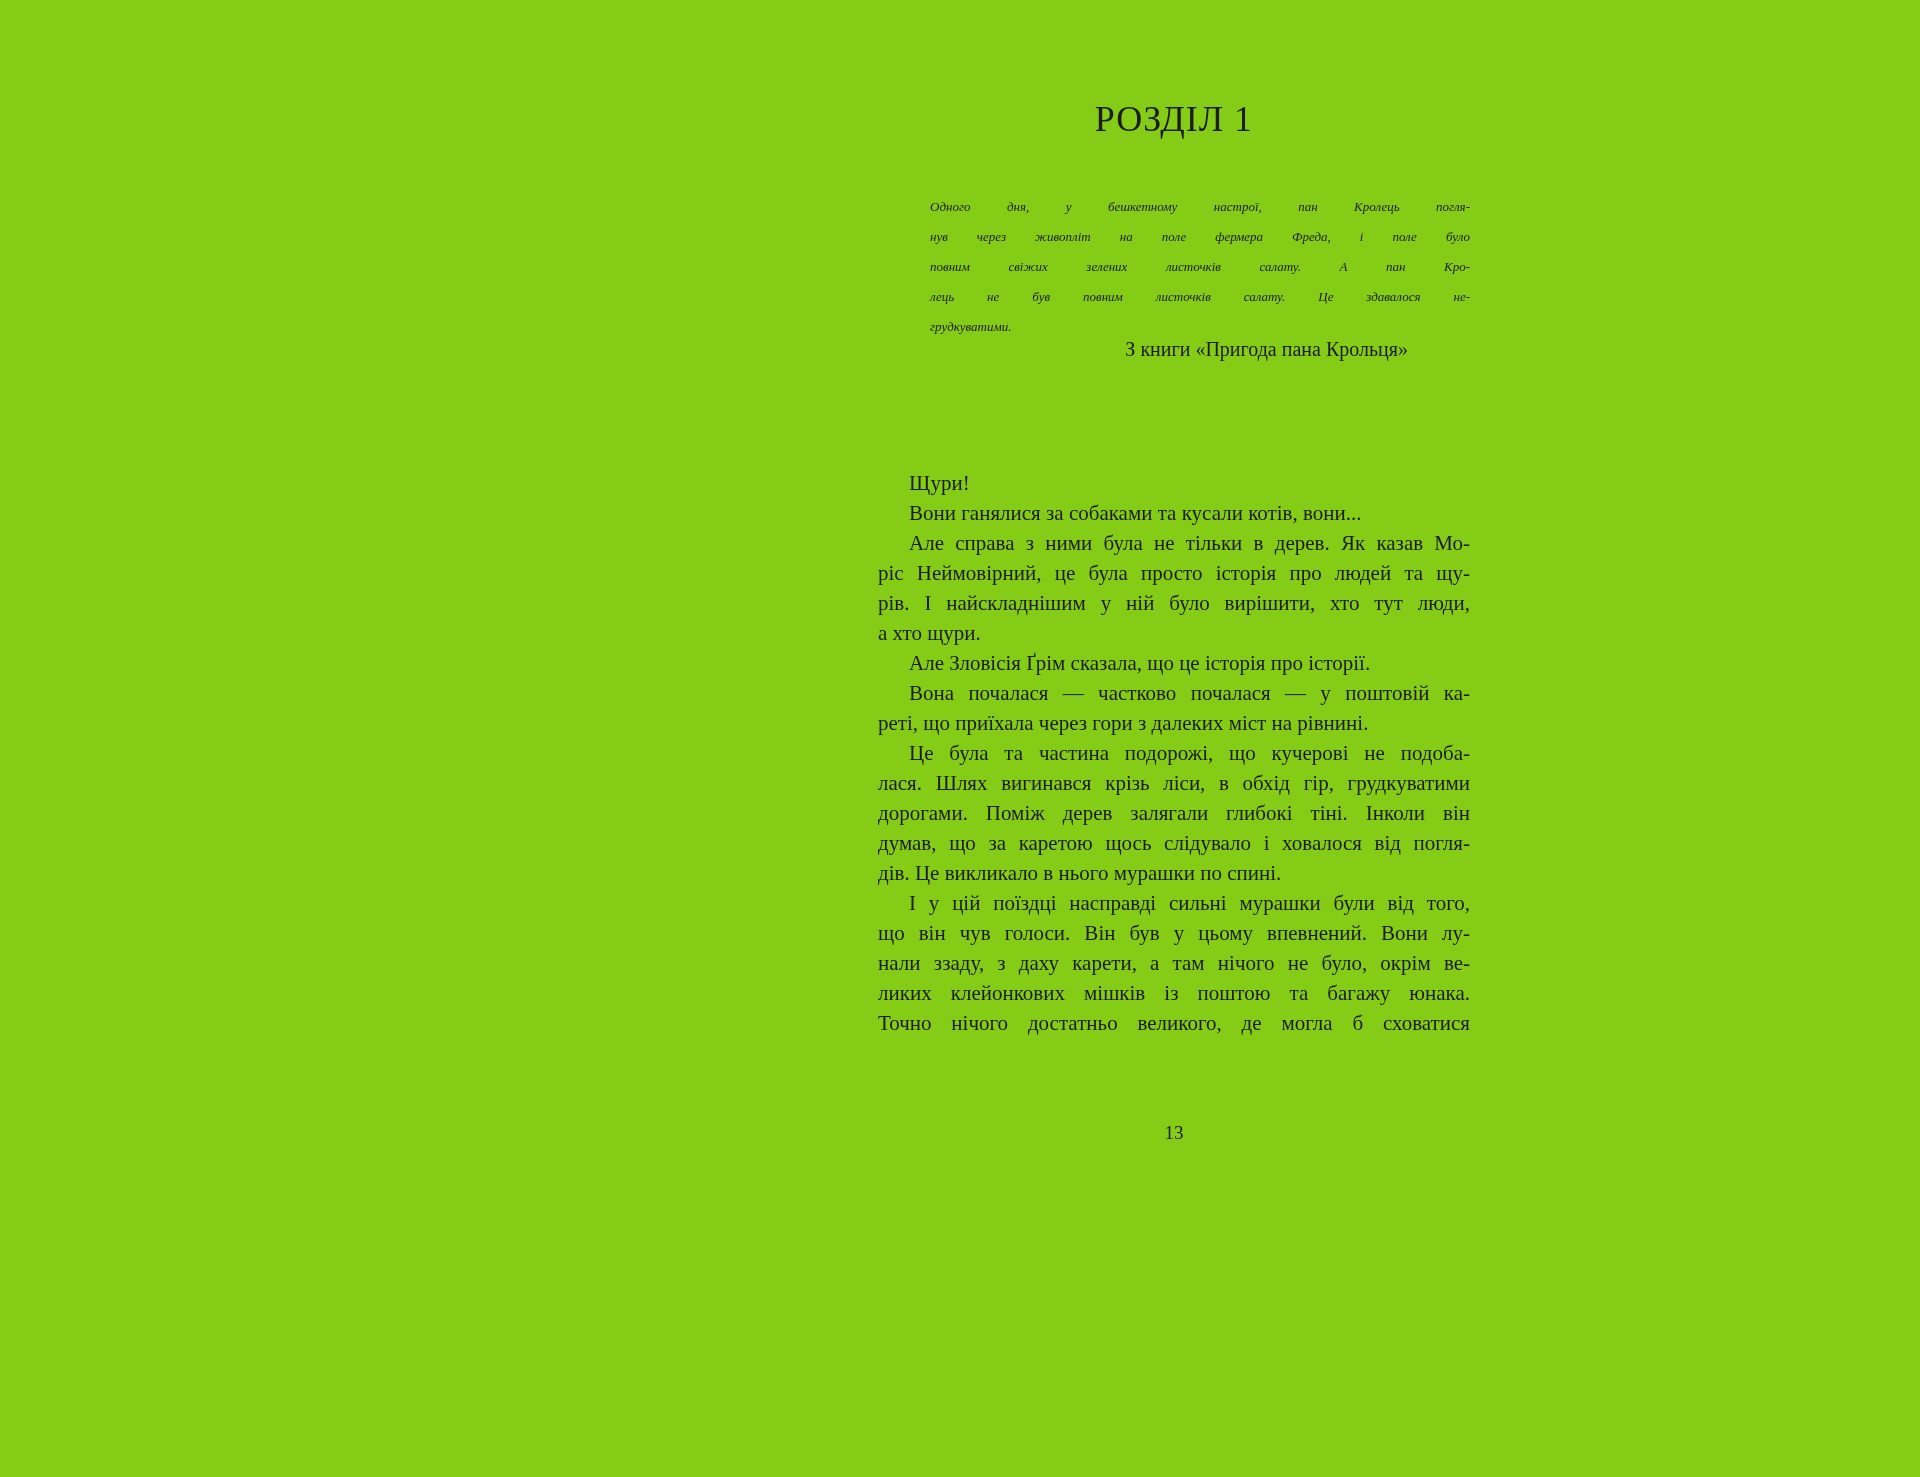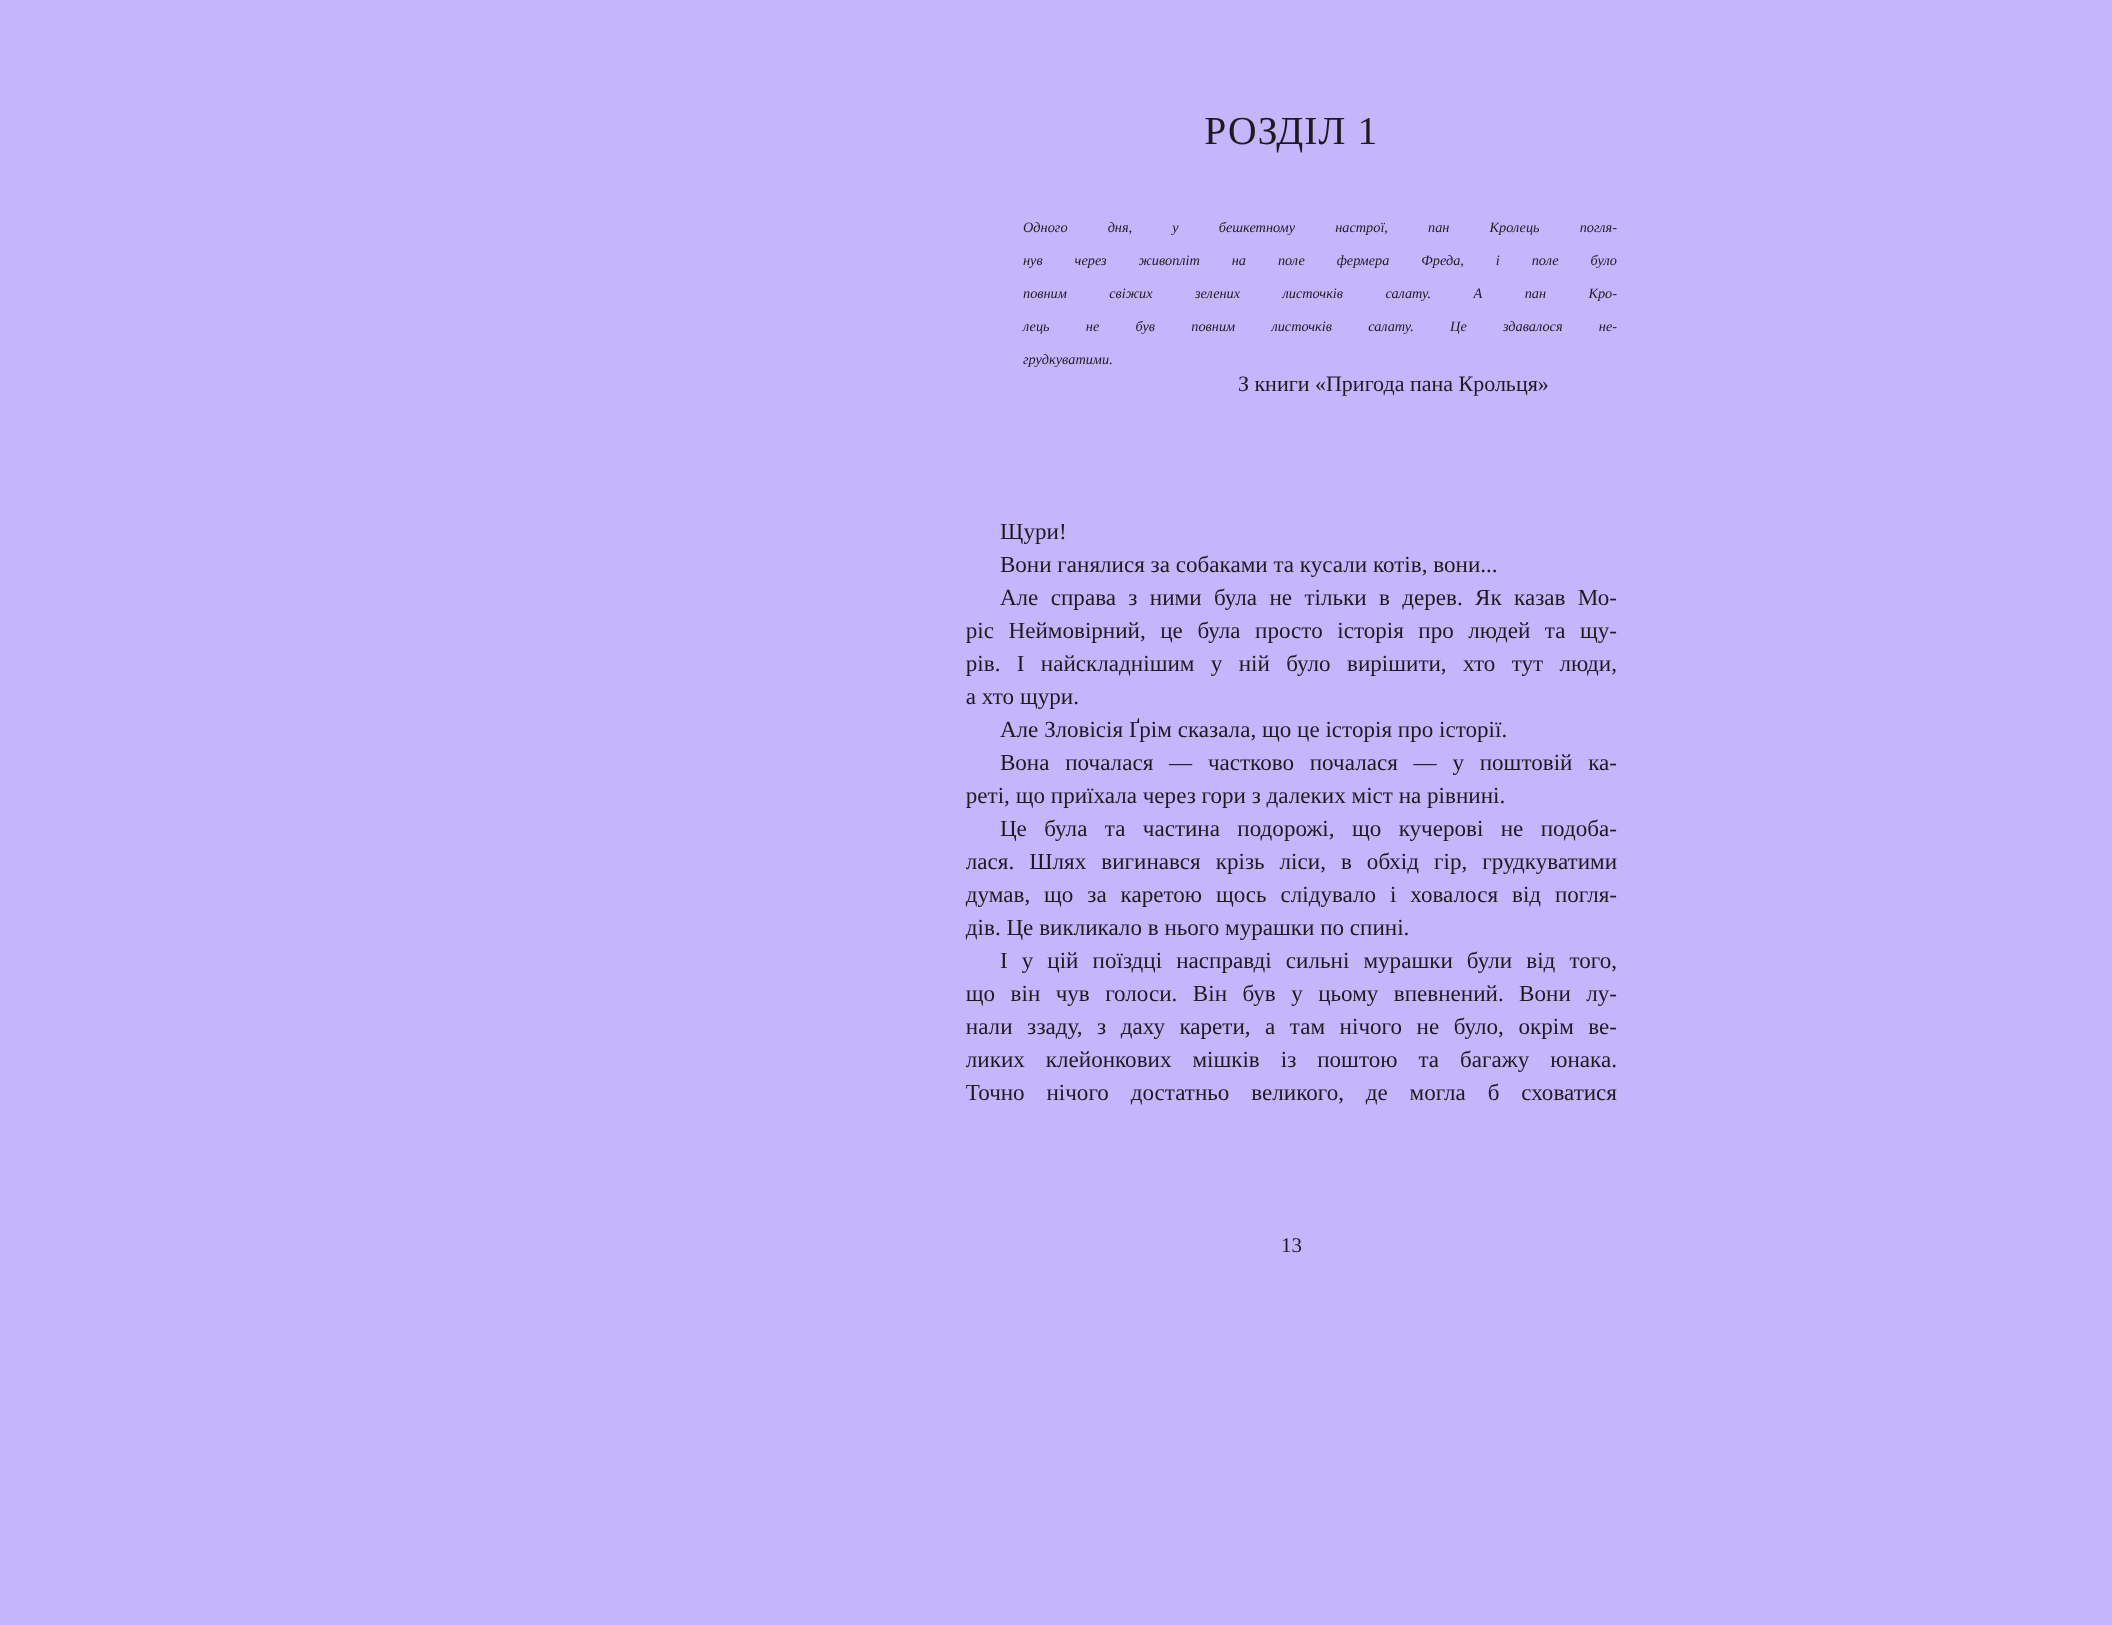--- a/index.html
+++ b/index.html
@@ -11,21 +11,21 @@
     width: 1920px;
     height: 1477px;
     font-family: "Liberation Serif", "DejaVu Serif", serif;
     color: #1c1c1c;
     -webkit-font-smoothing: antialiased;
   }
   .book-page {
     position: relative;
     width: 1920px;
     height: 1477px;
-    background: #c4b5fd;
+    background: #84cc16;
     overflow: hidden;
   }
   .chapter-title {
     position: absolute;
     left: 878px;
     top: 98px;
     width: 592px;
     margin: 0;
     text-align: center;
     font-size: 36px;
@@ -106,20 +106,21 @@
       <div class="line indent"><span>Вони ганялися за собаками та кусали котів, вони...</span></div>
       <div class="line indent justify"><span>Але справа з ними була не тільки в дерев. Як казав Мо-</span></div>
       <div class="line justify"><span>ріс Неймовірний, це була просто історія про людей та щу-</span></div>
       <div class="line justify"><span>рів. І найскладнішим у ній було вирішити, хто тут люди,</span></div>
       <div class="line"><span>а хто щури.</span></div>
       <div class="line indent"><span>Але Зловісія Ґрім сказала, що це історія про історії.</span></div>
       <div class="line indent justify"><span>Вона почалася — </span><span class="italic">частково</span><span> почалася — у поштовій ка-</span></div>
       <div class="line"><span>реті, що приїхала через гори з далеких міст на рівнині.</span></div>
       <div class="line indent justify"><span>Це була та </span><span class="italic">частина</span><span> подорожі, що кучерові не подоба-</span></div>
       <div class="line justify"><span>лася. Шлях вигинався крізь ліси, в обхід гір, грудкуватими</span></div>
+      <div class="line justify"><span>дорогами. Поміж дерев залягали глибокі тіні. Інколи він</span></div>
       <div class="line justify"><span>думав, що за каретою щось слідувало і ховалося від погля-</span></div>
       <div class="line"><span>дів. Це викликало в нього мурашки по спині.</span></div>
       <div class="line indent justify"><span>І у </span><span class="italic">цій</span><span> поїздці насправді сильні мурашки були від того,</span></div>
       <div class="line justify"><span>що він чув голоси. Він був у цьому впевнений. Вони лу-</span></div>
       <div class="line justify"><span>нали ззаду, з даху карети, а там нічого не було, окрім ве-</span></div>
       <div class="line justify"><span>ликих клейонкових мішків із поштою та багажу юнака.</span></div>
       <div class="line justify"><span>Точно нічого достатньо великого, де могла б сховатися</span></div>
     </div>
 
   <div class="page-number">13</div>

